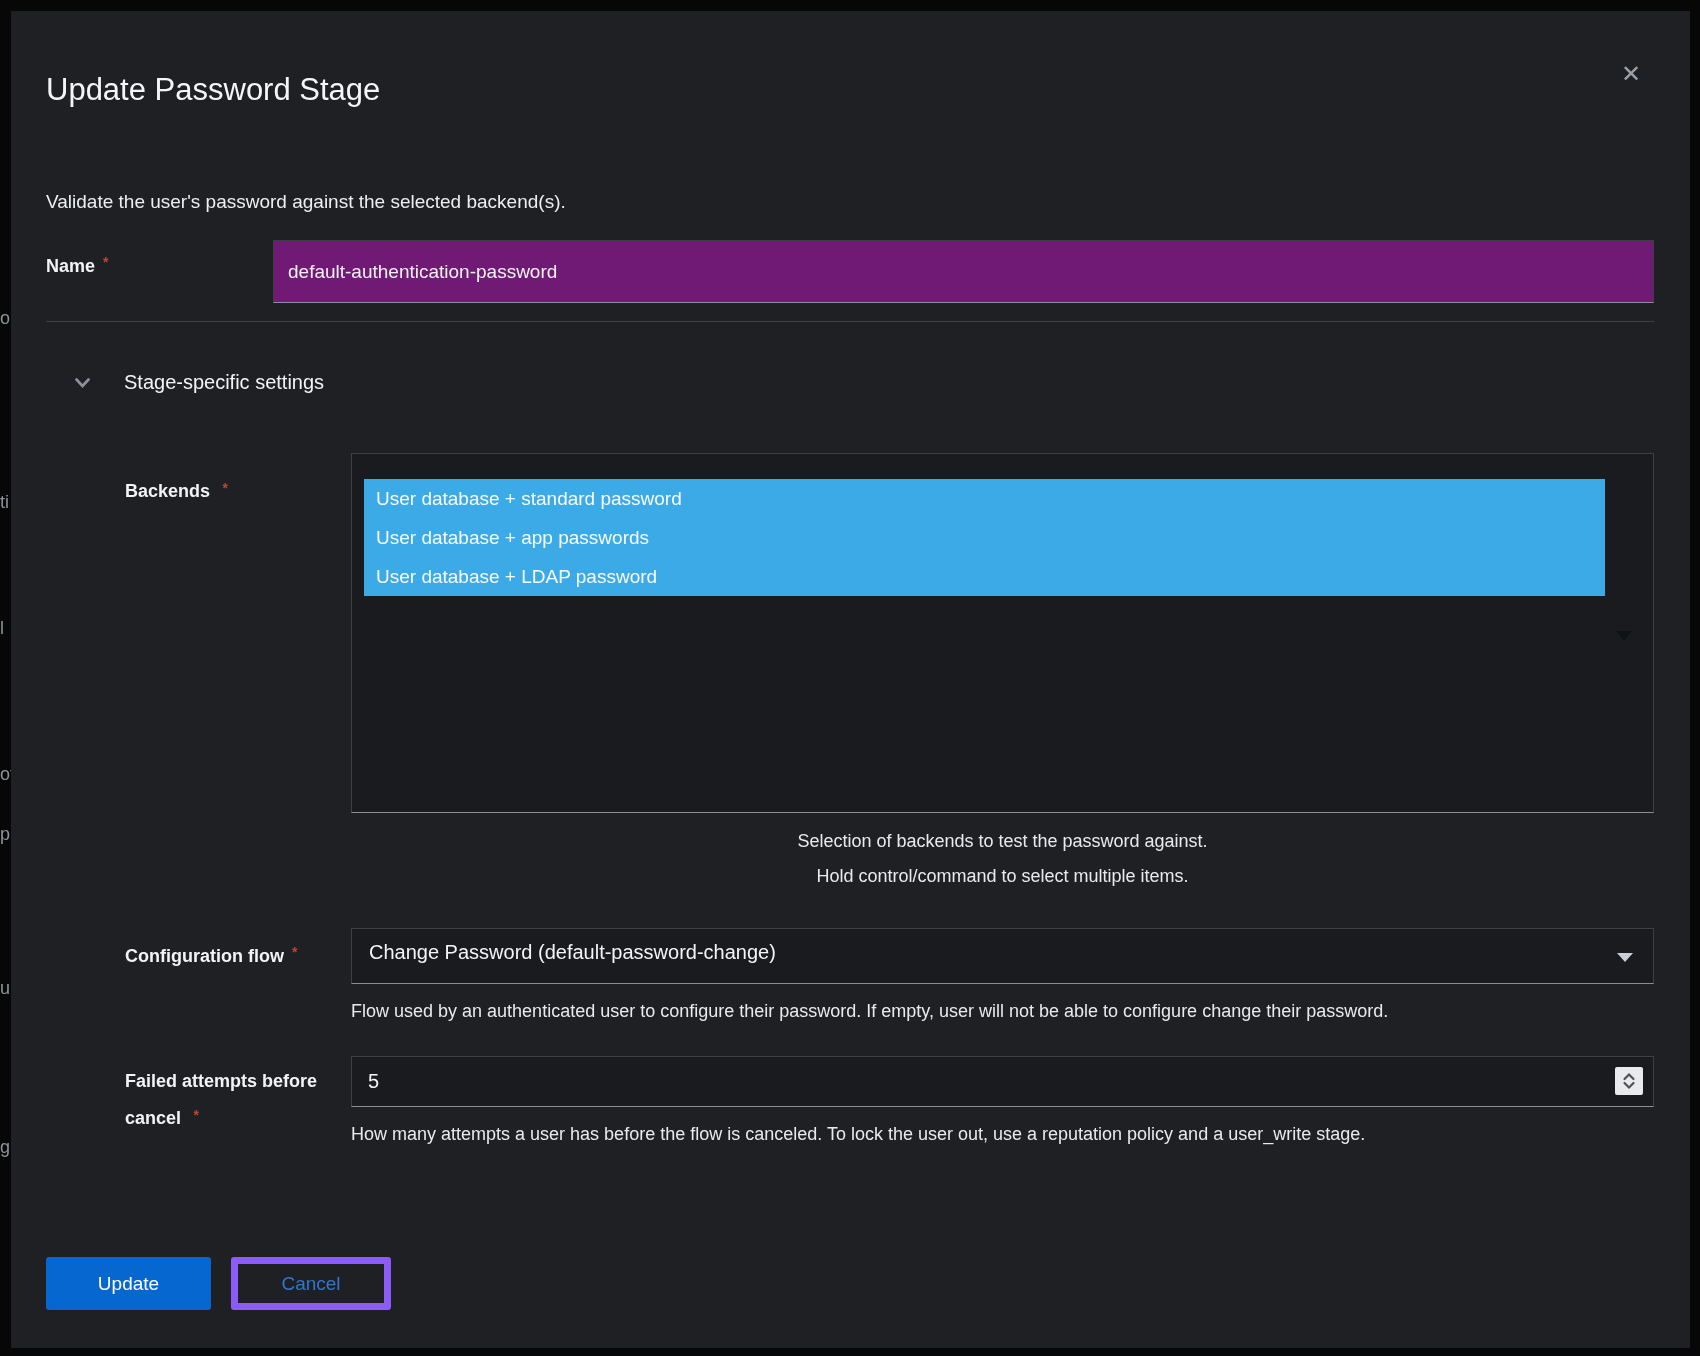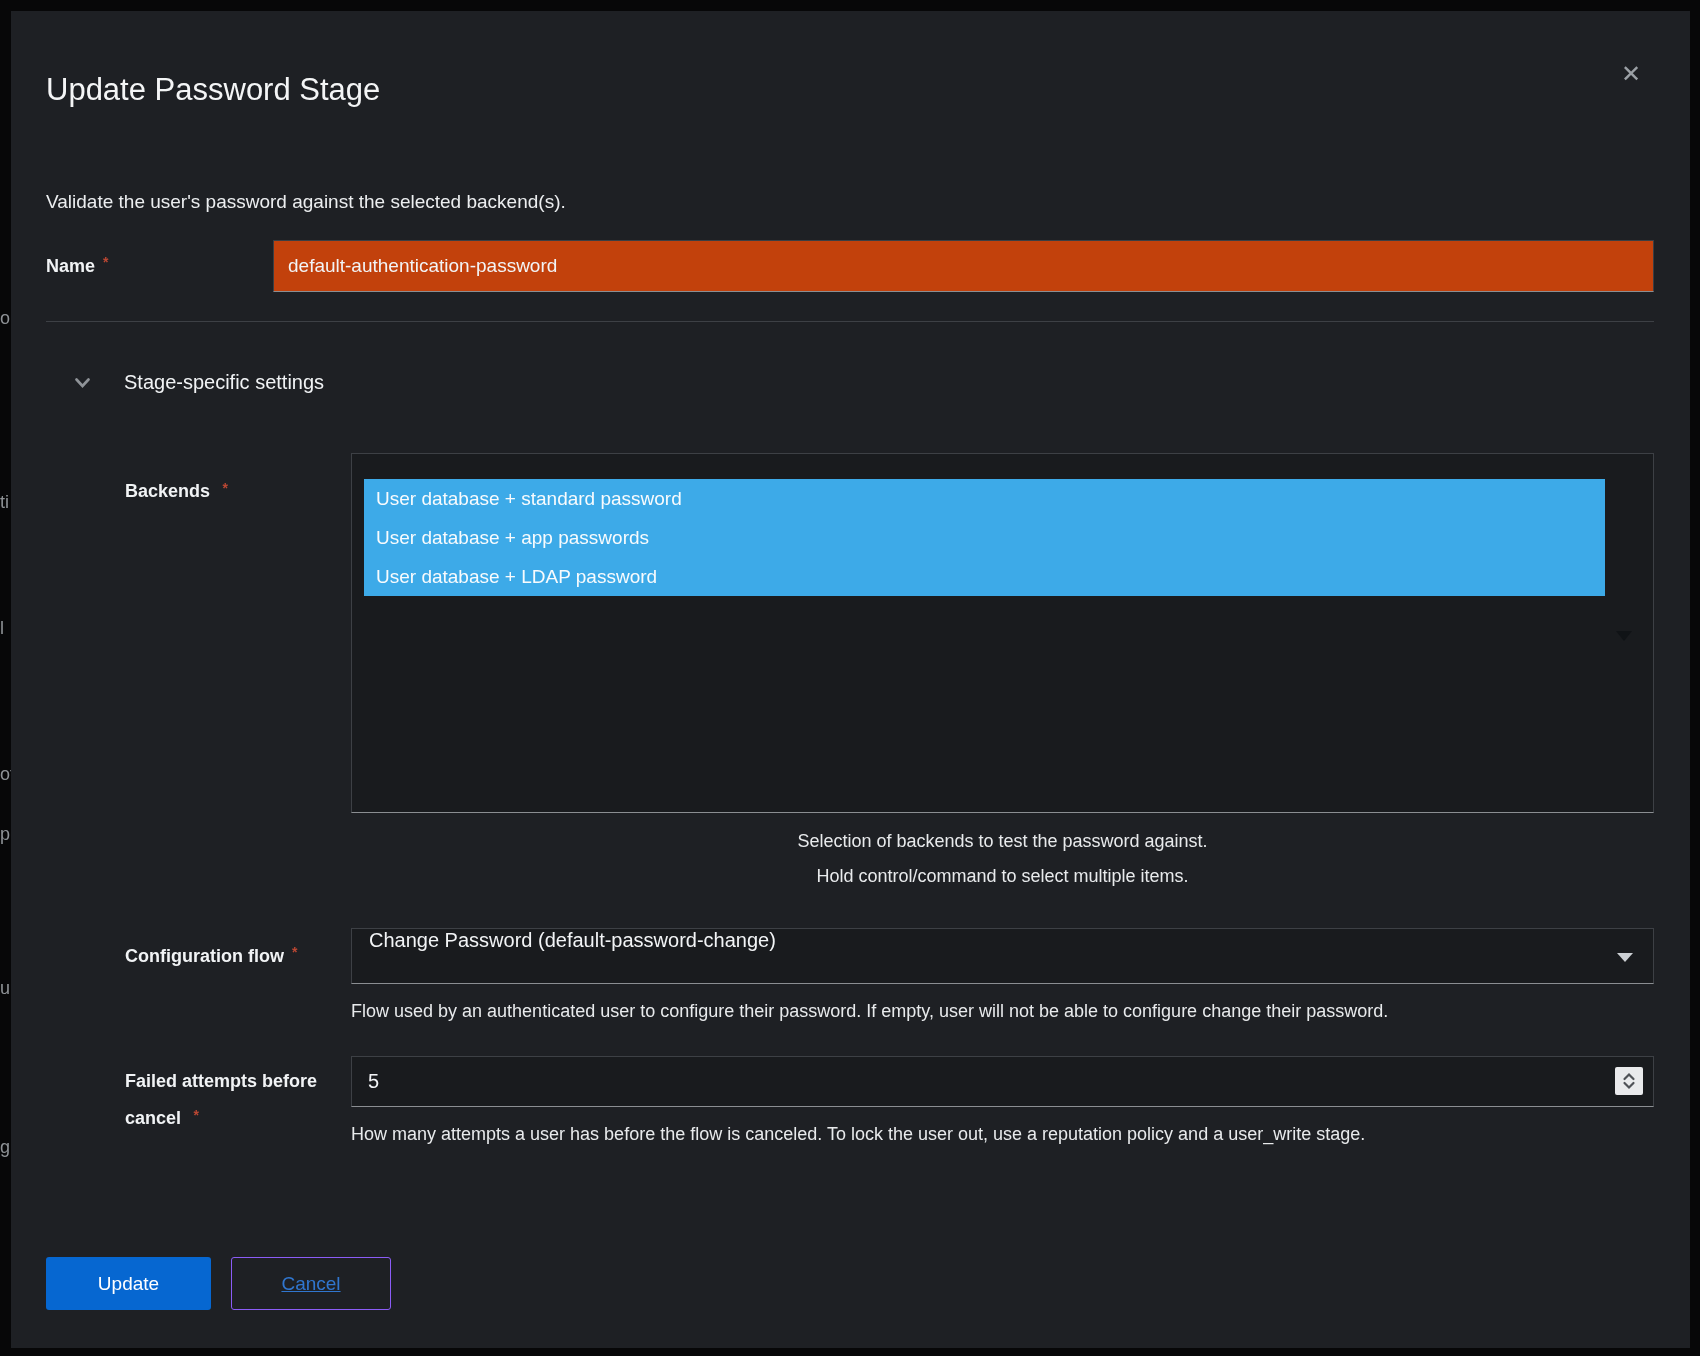--- a/index.html
+++ b/index.html
@@ -49,22 +49,22 @@
   }
   .row-name .label-cell { display: flex; align-items: center; height: 52px; }
 
   .form-label { font-size: 18px; font-weight: 700; color: #f1f3f5; line-height: 37px; }
   .required-star {
     color: #bb4733; font-size: 14px; font-weight: 700;
     margin-left: 8px; position: relative; top: -4px;
   }
 
   .text-input {
-    width: 100%; height: 52px;
-    background: #c2410c;
+    width: 100%; height: 63px;
+    background: #701a75;
     border: 1px solid #3b3e43;
     border-bottom: 1px solid #8b8e92;
     color: #f2f4f6; font-size: 19px;
     font-family: "Liberation Sans", sans-serif;
     padding: 0 14px; outline: none;
   }
 
   .divider {
     position: absolute; left: 35px; top: 310px; width: 1608px; height: 1px;
     background: #3d4045;
@@ -114,21 +114,21 @@
     font-size: 18px; color: #e8eaec; line-height: 35px;
   }
   .field-cell .help-block { margin-top: 11px; text-align: center; }
   .row-config .help-text, .row-failed .help-text { line-height: 26px; margin-top: 14px; }
 
   .select-box {
     position: relative; width: 100%; height: 56px;
     background: #191b1e;
     border: 1px solid #3d4045;
     border-bottom: 1px solid #8b8e92;
-    display: flex; align-items: flex-start;
+    display: flex; align-items: center;
     padding: 0 40px 8px 17px;
     font-size: 20px; color: #f2f4f6; cursor: pointer;
   }
   .select-caret {
     position: absolute; right: 20px; top: 24px;
     width: 0; height: 0;
     border-left: 8px solid transparent; border-right: 8px solid transparent;
     border-top: 9px solid #ccd0d4;
   }
 
@@ -157,21 +157,21 @@
     height: 53px; border-radius: 3px; font-size: 19px;
     font-family: "Liberation Sans", sans-serif;
     display: flex; align-items: center; justify-content: center;
     cursor: pointer;
   }
   .btn-primary {
     width: 165px; background: #0667d1; border: none; color: #ffffff;
   }
   .btn-secondary {
     width: 160px; background: transparent;
-    border: 1px solid #8b5cf6; color: #3076cf; text-decoration: underline;
+    border: 7px solid #8b5cf6; color: #3076cf;
   }
 </style>
 </head>
 <body>
 
 <span class="bg-fragment" style="top:306px">o</span>
 <span class="bg-fragment" style="top:490px">ti</span>
 <span class="bg-fragment" style="top:616px">l</span>
 <span class="bg-fragment" style="top:762px">ot</span>
 <span class="bg-fragment" style="top:822px">p</span>

